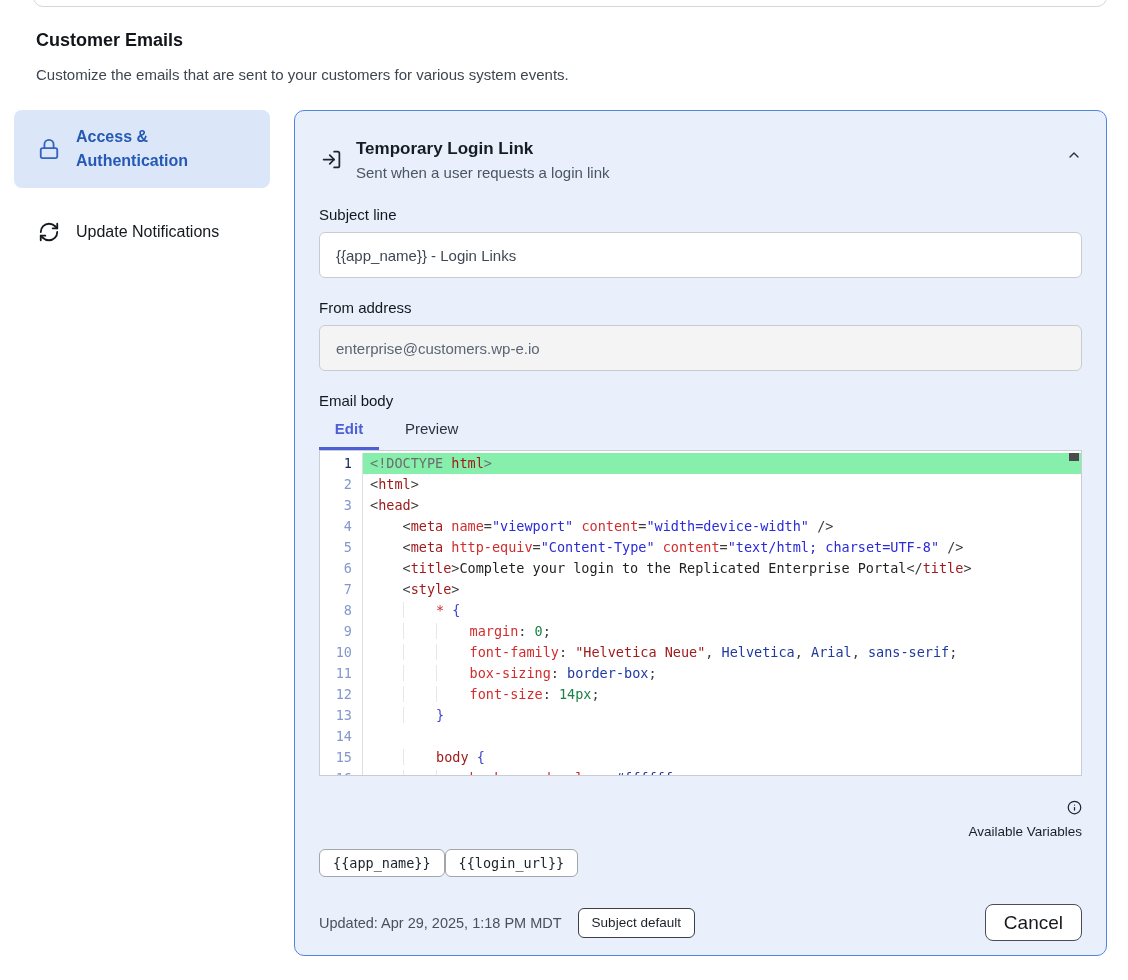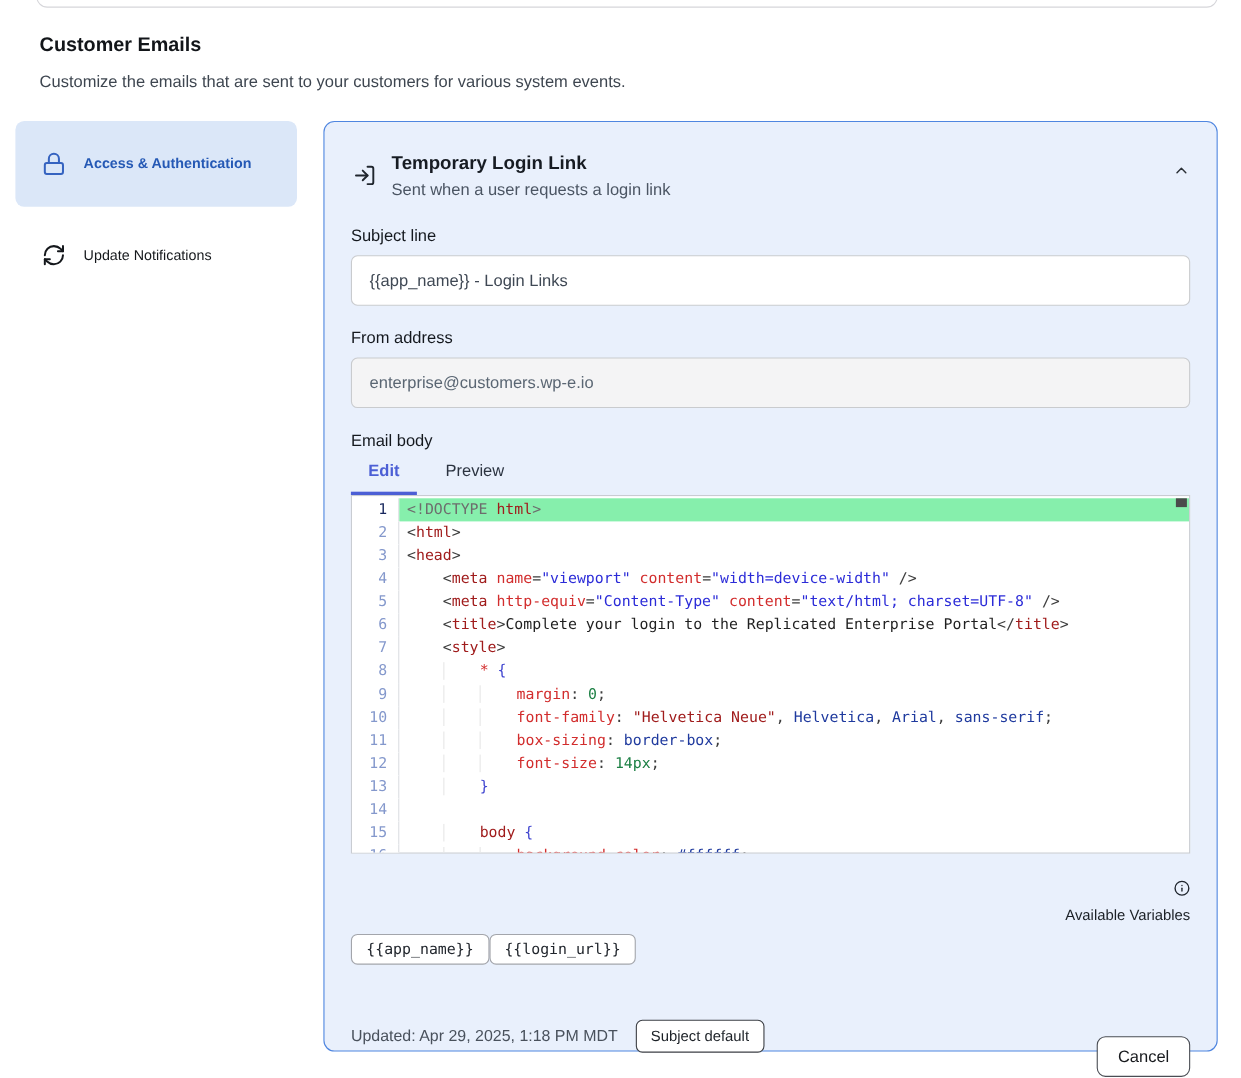--- a/index.html
+++ b/index.html
@@ -12,21 +12,21 @@
   .page-title { position:absolute; left:36px; top:30px; font-size:18px; font-weight:700; color:#121519; }
   .page-subtitle { position:absolute; left:36px; top:66px; font-size:15px; color:#3e4650; }
 
   
   .sidebar { position:absolute; left:14px; top:110px; width:256px; }
   .side-item { display:flex; align-items:center; gap:16px; padding:14px 16px 14px 24px;
     border-radius:8px; cursor:pointer; }
   .side-item.active { background:var(--sidebar_active_bg,#dbe7f8); min-height:78px; }
   .side-item.active .side-label { color:var(--sidebar_active_text,#2559b5); font-weight:700; }
   .side-item + .side-item { margin-top:18px; }
-  .side-label { font-size:13px; color:#15181c; font-weight:500; line-height:24px; }
+  .side-label { font-size:16px; color:#15181c; font-weight:500; line-height:24px; }
   .side-icon { flex:0 0 auto; display:flex; }
 
   
   .panel { position:absolute; left:294px; top:110px; width:813px; height:846px;
     background:var(--panel_bg,#e9f0fc); border:1.5px solid var(--accent_blue,#4f86e0);
     border-radius:10px; padding:24px; }
 
   .panel-header { display:flex; align-items:flex-start; margin-bottom:25px; }
   .panel-header .hdr-icon { margin:14px 14px 0 2px; }
   .hdr-text .hdr-title { font-size:17px; font-weight:700; color:#171c23; line-height:22px; margin-top:3px; }
@@ -80,22 +80,22 @@
   .chip { background:#fff; border:1px solid #a3a5ab; border-radius:6px; padding:5px 13px;
     font-family:"DejaVu Sans Mono", monospace; font-size:13.5px; color:#20252c; cursor:pointer; }
 
   
   .footer { display:flex; align-items:center; margin-top:27px; }
   .updated { font-size:14.5px; color:#49515c; }
   .btn { font-family:"Liberation Sans",sans-serif; cursor:pointer; }
   .btn-restore { margin-left:16px; height:30px; padding:0 13px; font-size:13.5px; color:#1c2127;
     background:#fff; border:1px solid #3c3f45; border-radius:6px; }
   .footer-right { margin-left:auto; display:flex; gap:10px; }
-  .btn-cancel { height:37px; padding:0 18px; font-size:15px; color:#17191d; background:#fff;
-    border:1.5px solid #4a4d54; border-radius:8px;margin-top:38px; }
+  .btn-cancel { height:37px; padding:0 18px; font-size:19px; color:#17191d; background:#fff;
+    border:1.5px solid #4a4d54; border-radius:8px; }
   .btn-save { height:37px; padding:0 18px; font-size:15px; color:#fff;
     background:var(--save_btn_bg,#92b4ec); border:none; border-radius:8px; }
 
   svg { display:block; }
 </style>
 </head>
 <body>
 
 <div class="prev-card"></div>
 

